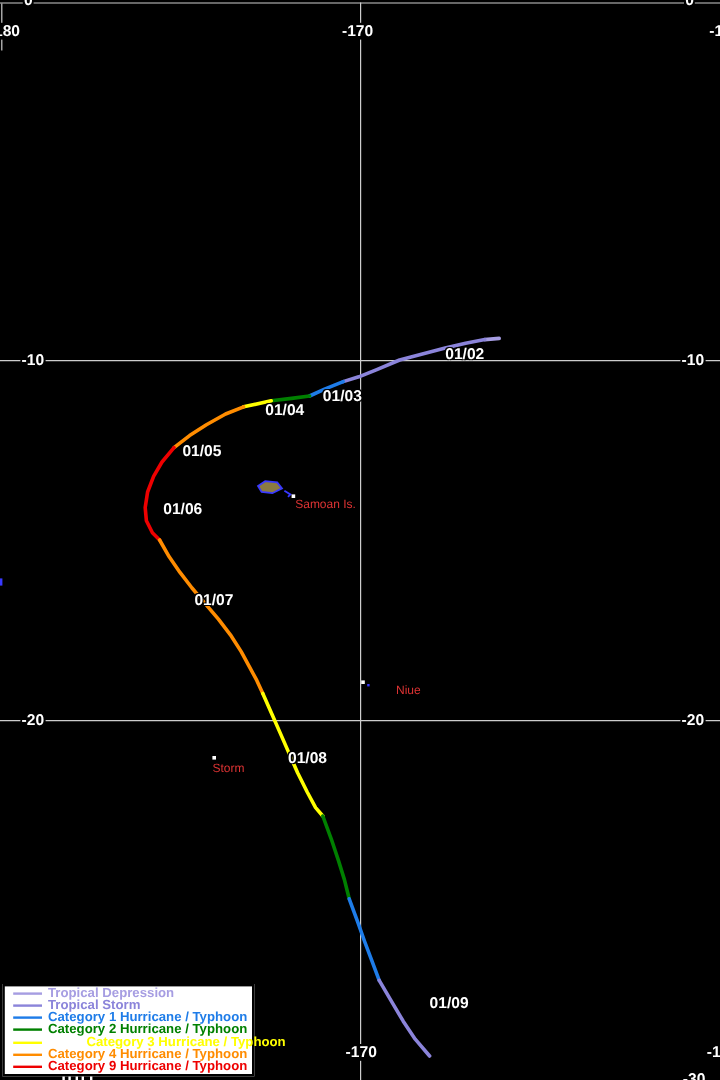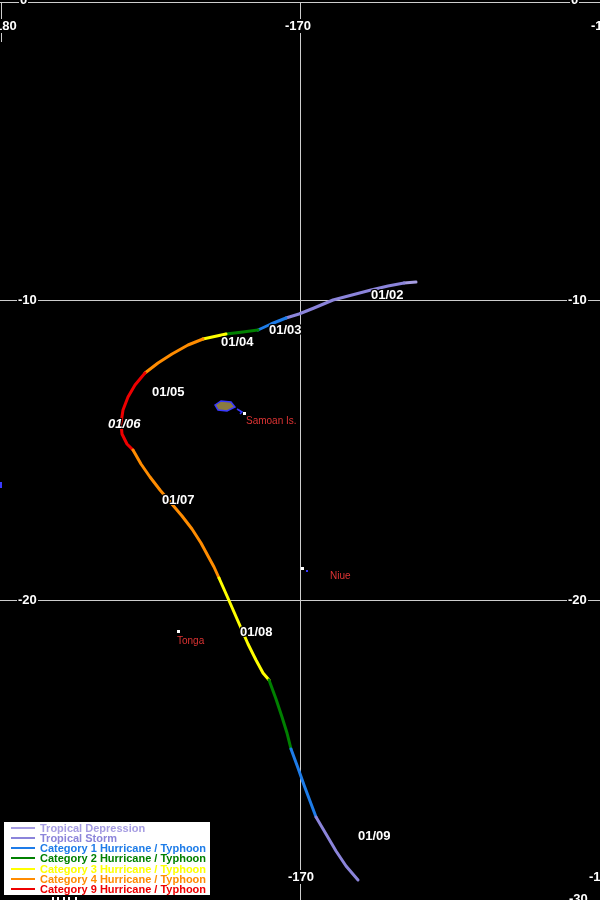--- a/index.html
+++ b/index.html
@@ -55,31 +55,31 @@
       <div class="coord" style="left: 17px; top: 293px;">-10</div>
       <div class="coord" style="left: 567px; top: 293px;">-10</div>
       <div class="coord" style="left: 17px; top: 593px;">-20</div>
       <div class="coord" style="left: 567px; top: 593px;">-20</div>
       <div class="coord" style="left: 287px; top: 870px;">-170</div>
       <div class="coord" style="left: 588px; top: 870px;">-160</div>
       <div class="coord" style="left: 568px; top: 892px;">-30</div>
       <div class="date" style="left: 371px; top: 289px;">01/02</div>
       <div class="date" style="left: 269px; top: 324px;">01/03</div>
       <div class="date" style="left: 221px; top: 336px;">01/04</div>
-      <div class="date" style="left: 152px; top: 386px;">01/05</div>
-      <div class="date" style="left: 108px; top: 418px; font-style: italic;">01/06</div>
+      <div class="date" style="left: 152px; top: 370px;">01/05</div>
+      <div class="date" style="left: 136px; top: 418px;">01/06</div>
       <div class="date" style="left: 162px; top: 494px;">01/07</div>
       <div class="date" style="left: 240px; top: 626px;">01/08</div>
       <div class="date" style="left: 358px; top: 830px;">01/09</div>
       <div class="citydot" style="left: 243px; top: 412px;"></div>
       <div class="place" style="left: 246px; top: 415px; color: rgb(221, 51, 51);">Samoan Is.</div>
       <div class="citydot" style="left: 301px; top: 567px;"></div>
       <div class="place" style="left: 304px; top: 570px; color: rgb(221, 51, 51); margin-left: 26px;">Niue</div>
       <div class="citydot" style="left: 177px; top: 630px;"></div>
-      <div class="place" style="left: 177px; top: 635px; color: rgb(221, 51, 51);">Tonga</div>
+      <div class="place" style="left: 177px; top: 635px; color: rgb(221, 51, 51);">Storm</div>
       <div class="tick" style="left: 52px; top: 896px; width: 2px; height: 4px; background: rgb(255, 255, 255);"></div>
       <div class="tick" style="left: 57px; top: 896px; width: 2px; height: 4px; background: rgb(255, 255, 255);"></div>
       <div class="tick" style="left: 63px; top: 896px; width: 2px; height: 4px; background: rgb(255, 255, 255);"></div>
       <div class="tick" style="left: 68px; top: 896px; width: 2px; height: 4px; background: rgb(255, 255, 255);"></div>
       <div class="tick" style="left: 75px; top: 896px; width: 2px; height: 4px; background: rgb(255, 255, 255);"></div>
     </div>
   <div class="legend" id="legend" style="left: 2px; top: 820px; width: 210px; height: 77px; background: rgb(255, 255, 255); border-color: rgb(0, 0, 0);">
       <div class="lrow">
         <span class="lswatch" style="background: rgb(166, 157, 226);"></span>
         <span class="llabel" style="color: rgb(166, 157, 226);">Tropical Depression</span>
@@ -91,21 +91,21 @@
       <div class="lrow">
         <span class="lswatch" style="background: rgb(30, 124, 232);"></span>
         <span class="llabel" style="color: rgb(30, 124, 232);">Category 1 Hurricane / Typhoon</span>
       </div>
       <div class="lrow">
         <span class="lswatch" style="background: rgb(0, 128, 0);"></span>
         <span class="llabel" style="color: rgb(0, 128, 0);">Category 2 Hurricane / Typhoon</span>
       </div>
       <div class="lrow">
         <span class="lswatch" style="background: rgb(255, 255, 0);"></span>
-        <span class="llabel" style="color: rgb(255, 255, 0);">Category 3 Hurricane / Typhoon</span>
+        <span class="llabel" style="color: rgb(255, 255, 0); margin-left: 32px;">Category 3 Hurricane / Typhoon</span>
       </div>
       <div class="lrow">
         <span class="lswatch" style="background: rgb(255, 140, 0);"></span>
         <span class="llabel" style="color: rgb(255, 140, 0);">Category 4 Hurricane / Typhoon</span>
       </div>
       <div class="lrow">
         <span class="lswatch" style="background: rgb(238, 0, 0);"></span>
         <span class="llabel" style="color: rgb(238, 0, 0);">Category 9 Hurricane / Typhoon</span>
       </div>
     </div>

